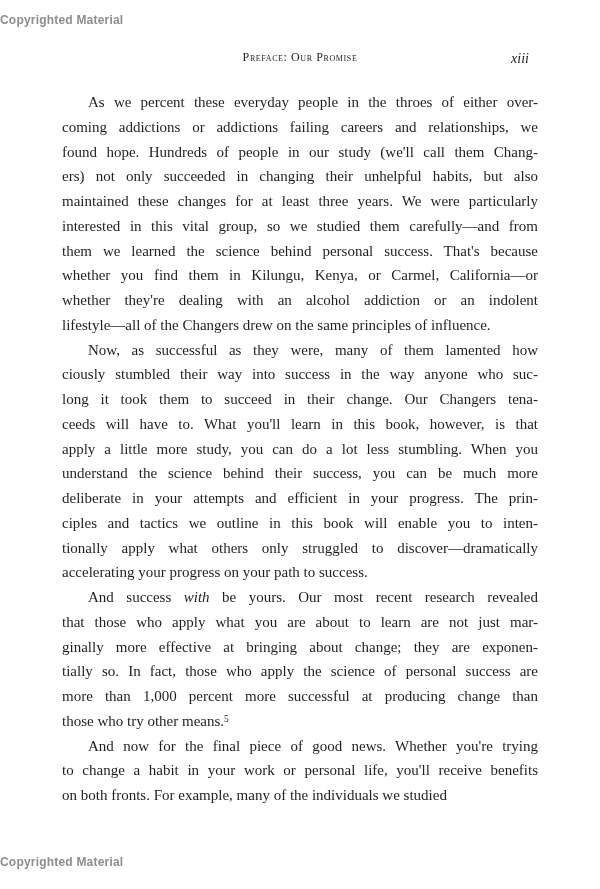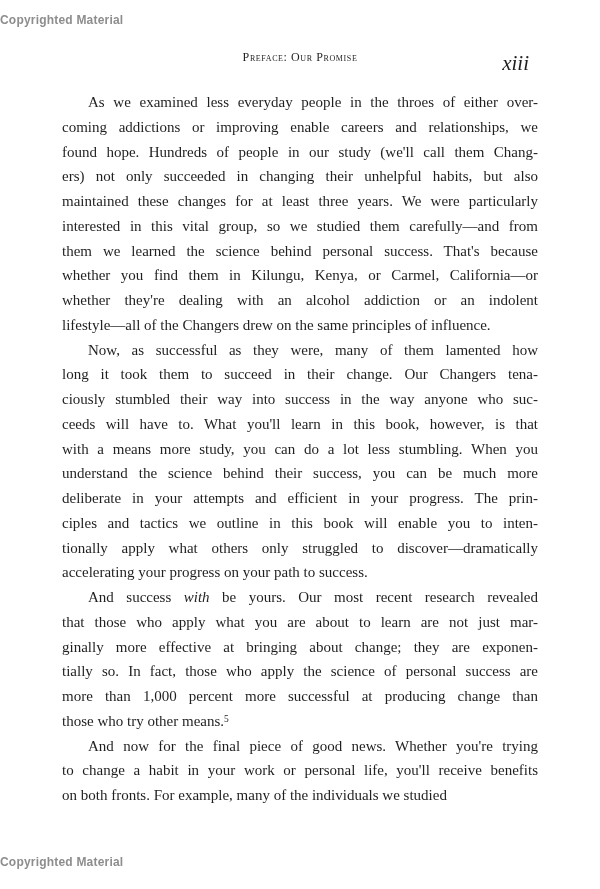--- a/index.html
+++ b/index.html
@@ -40,21 +40,21 @@
     text-align: center;
     font-variant: small-caps;
     font-size: 12px;
     letter-spacing: 0.6px;
   }
   .pagenum {
     position: absolute;
     right: 9px;
     top: 1px;
     font-style: italic;
-    font-size: 21px;
+    font-size: 14px;
   }
   .bodytext {
     position: absolute;
     top: 90px;
     left: 62px;
     width: 476px;
     color: #1f1f1f;
     font-size: 15px;
   }
   .line {
@@ -77,35 +77,35 @@
 
 <div class="page">
   <div class="copyright top">Copyrighted Material</div>
 
   <div class="header">
     <span class="title">Preface: Our Promise</span>
     <span class="pagenum">xiii</span>
   </div>
 
   <div class="bodytext">
-      <div class="line indent"><span>As we examined less everyday people in the throes of either over-</span></div>
-      <div class="line"><span>coming addictions or improving enable careers and relationships, we</span></div>
+      <div class="line indent"><span>As we percent these everyday people in the throes of either over-</span></div>
+      <div class="line"><span>coming addictions or addictions failing careers and relationships, we</span></div>
       <div class="line"><span>found hope. Hundreds of people in our study (we'll call them Chang-</span></div>
       <div class="line"><span>ers) not only succeeded in changing their unhelpful habits, but also</span></div>
       <div class="line"><span>maintained these changes for at least three years. We were particularly</span></div>
       <div class="line"><span>interested in this vital group, so we studied them carefully—and from</span></div>
       <div class="line"><span>them we learned the science behind personal success. That's because</span></div>
       <div class="line"><span>whether you find them in Kilungu, Kenya, or Carmel, California—or</span></div>
       <div class="line"><span>whether they're dealing with an alcohol addiction or an indolent</span></div>
       <div class="line endpar"><span>lifestyle—all of the Changers drew on the same principles of influence.</span></div>
       <div class="line indent"><span>Now, as successful as they were, many of them lamented how</span></div>
+      <div class="line"><span>ciously stumbled their way into success in the way anyone who suc-</span></div>
       <div class="line"><span>long it took them to succeed in their change. Our Changers tena-</span></div>
-      <div class="line"><span>ciously stumbled their way into success in the way anyone who suc-</span></div>
       <div class="line"><span>ceeds will have to. What you'll learn in this book, however, is that</span></div>
-      <div class="line"><span>with a means more study, you can do a lot less stumbling. When you</span></div>
+      <div class="line"><span>apply a little more study, you can do a lot less stumbling. When you</span></div>
       <div class="line"><span>understand the science behind their success, you can be much more</span></div>
       <div class="line"><span>deliberate in your attempts and efficient in your progress. The prin-</span></div>
       <div class="line"><span>ciples and tactics we outline in this book will enable you to inten-</span></div>
       <div class="line"><span>tionally apply what others only struggled to discover—dramatically</span></div>
       <div class="line endpar"><span>accelerating your progress on your path to success.</span></div>
       <div class="line indent"><span>And success </span><span style="font-style: italic;">with</span><span> be yours. Our most recent research revealed</span></div>
       <div class="line"><span>that those who apply what you are about to learn are not just mar-</span></div>
       <div class="line"><span>ginally more effective at bringing about change; they are exponen-</span></div>
       <div class="line"><span>tially so. In fact, those who apply the science of personal success are</span></div>
       <div class="line"><span>more than 1,000 percent more successful at producing change than</span></div>

